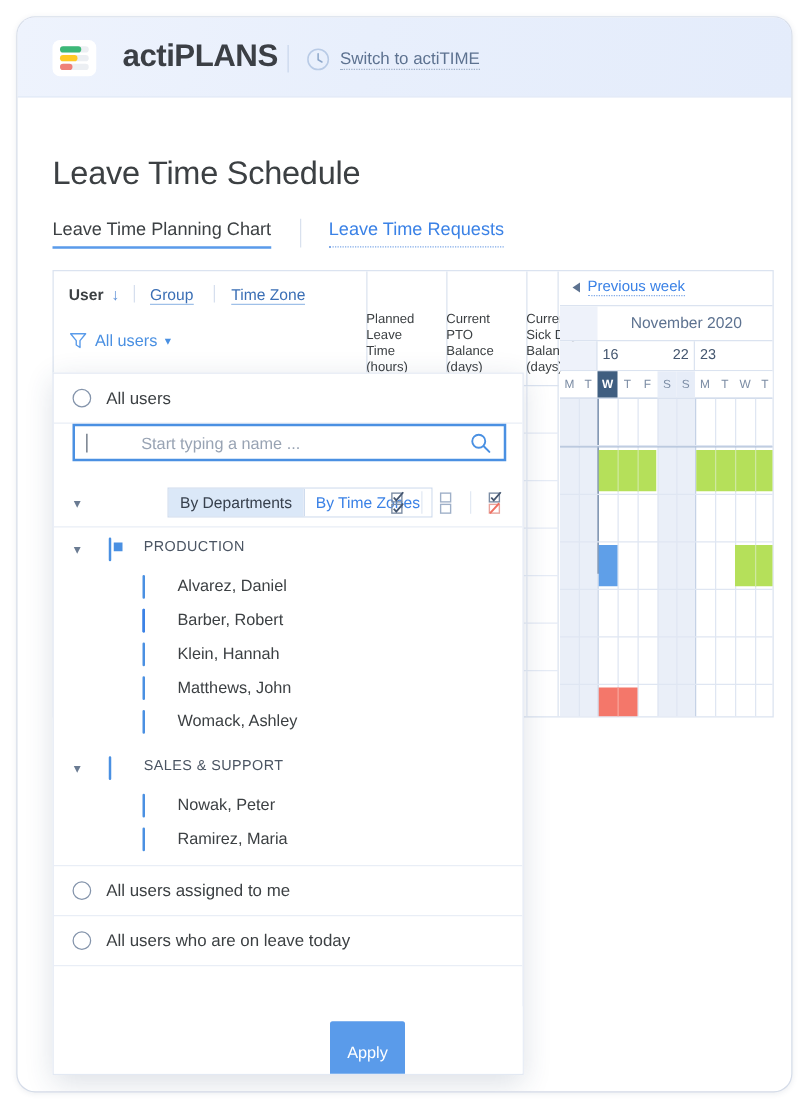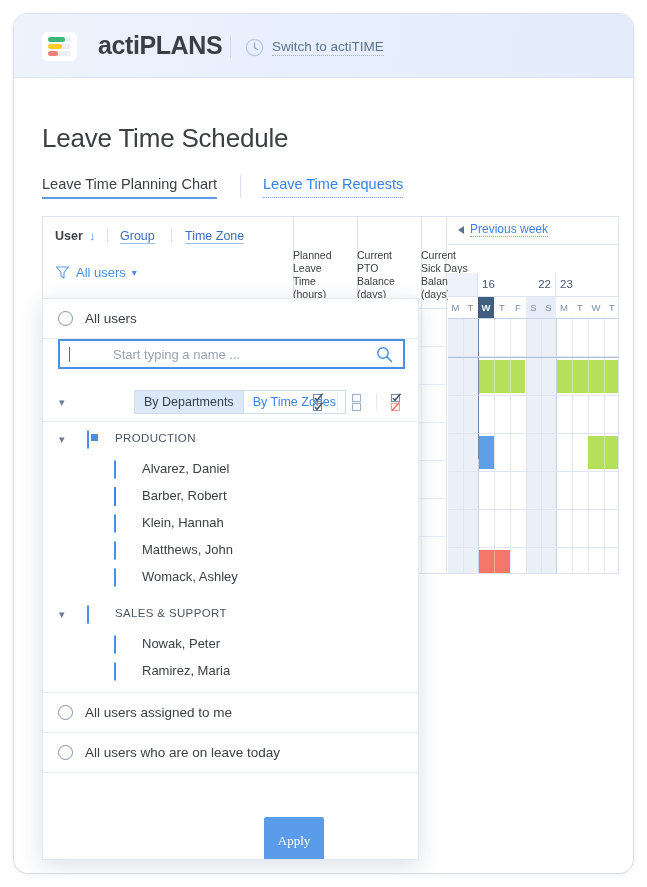--- a/index.html
+++ b/index.html
@@ -212,21 +212,21 @@
   .cb.on::after { content:""; position: absolute; left: 4px; top: 1px; width: 5px; height: 9px;
     border: solid #fff; border-width: 0 2px 2px 0; transform: rotate(42deg); }
   .group-row .cbwrap { position: absolute; left: 44px; top: 9px; cursor: pointer; }
 
   .user-row { height: 27px; position: relative; cursor: pointer; }
   .user-row .cbwrap { position: absolute; left: 71px; top: 5px; }
   .user-row .uname { position: absolute; left: 99px; top: 5px; font-size: 13px; color: #3c4043; }
 
   .footer { position: absolute; left: 0; bottom: 0; width: 377px; height: 54px; background: #fff; }
   .btn { position: absolute; top: 12px; height: 48px; font-size: 13px; cursor: pointer;
-    display: flex; align-items: center; justify-content: center; font-family: Liberation Serif, serif; }
+    display: flex; align-items: center; justify-content: center; }
   .btn.apply { left: 221px; width: 60px; background: #5a9bea; color: #fff; border-radius: 2px; }
   .btn.cancel { left: 289px; width: 70px; background: #fff; color: #4a90e2;
     border: 1px solid #a9c9ee; border-radius: 2px; margin-top: 48px; }
 </style>
 </head>
 <body>
 
 <div class="window">
 
   <div class="brandbar">
@@ -339,20 +339,24 @@
           </div>
       </div>
     </div>
 
     <div class="cal-pane">
       <div class="cal-nav">
         <div class="prev-arrow"></div>
         <div class="prev-link">Previous week</div>
       </div>
 
+      <div class="cal-month">
+        <div class="spacer"></div>
+        <div class="txt">November 2020</div>
+      </div>
 
       <div class="cal-weeks">
         <div class="wk pfirst" style="left:0; width:30px"></div>
         <div class="wk" style="left:30px; width:78px">
           <span class="s">16</span>
           <span class="e">22</span>
         </div>
         <div class="wk" style="left:108px; width:109px">
           <span class="s">23</span>
 

